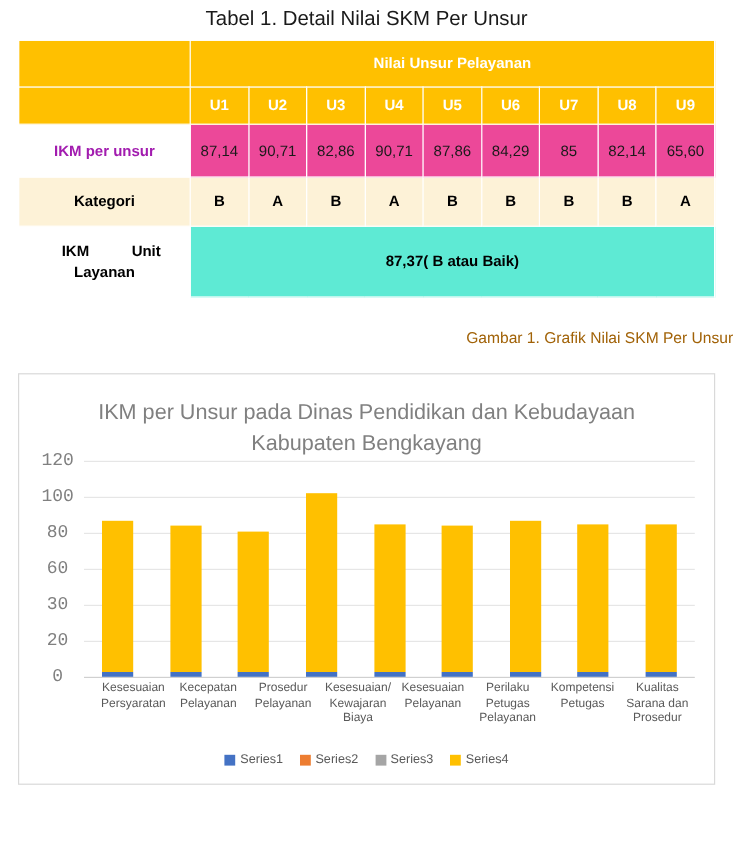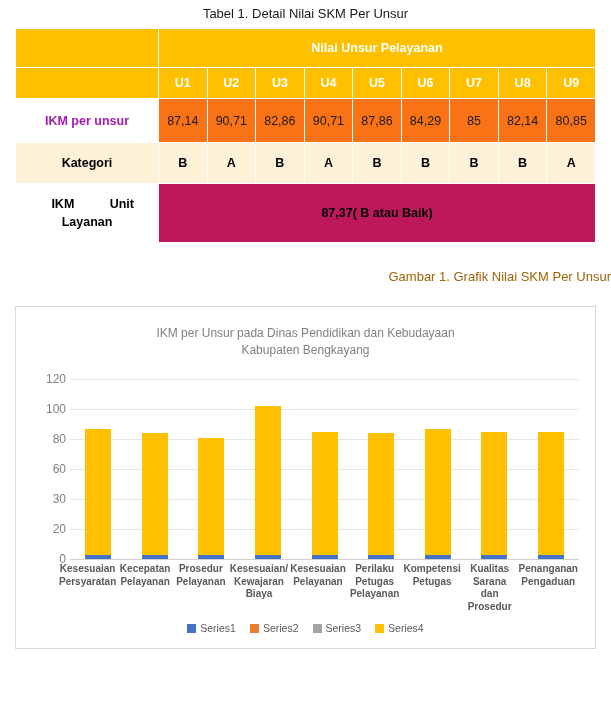--- a/index.html
+++ b/index.html
@@ -12,21 +12,21 @@
     height: 711px;
     font-family: "Liberation Sans", sans-serif;
     color: #000000;
     position: relative;
     overflow: hidden;
   }
 
   
   .table-caption {
     text-align: center;
-    font-size: 13px;
+    font-size: 17px;
     color: #1a1a1a;
     padding-top: 6px;
     padding-bottom: 7px;
   }
 
   
   .skm-table {
     border-collapse: collapse;
     width: 581px;
     margin: 0 auto;
@@ -65,34 +65,34 @@
   }
   .rowlabel-tint {
     background: #FDF2D7;
     color: #000000;
     font-weight: bold;
     text-align: left;
     padding-left: 8px;
     font-size: 13px;
   }
   .cell-white {
-    background: #f97316;
+    background: #ec4899;
     color: #1a1a1a;
     font-size: 11.5px;
     height: 43px;
   }
   .cell-tint {
     background: #FDF2D7;
     color: #000000;
     font-weight: bold;
     font-size: 14px;
     height: 40px;
   }
   .summary-cell {
-    background: #be185d;
+    background: #5eead4;
     color: #000000;
     font-weight: bold;
     font-size: 14px;
     height: 58px;
   }
   .rowlabel-two {
     background: #ffffff;
     color: #000000;
     font-weight: bold;
     text-align: left;
@@ -122,46 +122,47 @@
     margin: 22px auto 0 auto;
     height: 343px;
     background: #ffffff;
     border: 1px solid #d9d9d9;
     position: relative;
     box-sizing: border-box;
   }
   .chart-title {
     text-align: center;
     color: #808080;
-    font-size: 12px;
+    font-size: 18px;
     line-height: 1.45;
     padding-top: 18px;
   }
   .plot-wrap {
     position: absolute;
     left: 0;
     top: 72px;
     width: 100%;
     height: 200px;
   }
   .y-axis {
     position: absolute;
     left: 14px;
     top: 0;
     width: 36px;
     height: 180px;
   }
   .y-tick {
     position: absolute;
     right: 0;
-    font-size: 12px;
+    font-size: 15px;
     color: #808080;
     transform: translateY(-50%);
-    text-align: right;
+    text-align: center;
     width: 36px;
+    font-family: Liberation Mono, monospace;
   }
   .grid-area {
     position: absolute;
     left: 54px;
     right: 16px;
     top: 0;
     height: 180px;
   }
   .gridline {
     position: absolute;
@@ -195,26 +196,25 @@
   .bar {
     width: 26px;
     background: #FFC000;
   }
   .bar-base {
     width: 26px;
     background: #FFC000;
   }
   .x-labels {
     position: absolute;
-    left: 42px;
+    left: 64px;
     right: 16px;
     top: 184px;
     display: flex;
     justify-content: center;
-    font-weight: bold;
   }
   .x-label {
     flex: 1 1 0;
     text-align: center;
     font-size: 10px;
     color: #595959;
     line-height: 1.25;
     padding: 0 1px;
     box-sizing: border-box;
   }
@@ -266,21 +266,21 @@
     <tr>
       <td class="rowlabel">IKM per unsur</td>
       <td class="cell-white">87,14</td>
       <td class="cell-white">90,71</td>
       <td class="cell-white">82,86</td>
       <td class="cell-white">90,71</td>
       <td class="cell-white">87,86</td>
       <td class="cell-white">84,29</td>
       <td class="cell-white">85</td>
       <td class="cell-white">82,14</td>
-      <td class="cell-white">80,85</td>
+      <td class="cell-white">65,60</td>
     </tr>
     <tr>
       <td class="rowlabel-tint">Kategori</td>
       <td class="cell-tint">B</td>
       <td class="cell-tint">A</td>
       <td class="cell-tint">B</td>
       <td class="cell-tint">A</td>
       <td class="cell-tint">B</td>
       <td class="cell-tint">B</td>
       <td class="cell-tint">B</td>
@@ -364,21 +364,20 @@
     </div>
     <div class="x-labels">
         <div class="x-label">Kesesuaian Persyaratan</div>
         <div class="x-label">Kecepatan Pelayanan</div>
         <div class="x-label">Prosedur Pelayanan</div>
         <div class="x-label">Kesesuaian/ Kewajaran Biaya</div>
         <div class="x-label">Kesesuaian Pelayanan</div>
         <div class="x-label">Perilaku Petugas Pelayanan</div>
         <div class="x-label">Kompetensi Petugas</div>
         <div class="x-label">Kualitas Sarana dan Prosedur</div>
-        <div class="x-label">Penanganan Pengaduan</div>
       </div>
   </div>
 
   <div class="legend">
       <div class="legend-item">
         <span class="legend-swatch" style="background: rgb(68, 114, 196);"></span>
         <span>Series1</span>
       </div>
       <div class="legend-item">
         <span class="legend-swatch" style="background: rgb(237, 125, 49);"></span>

